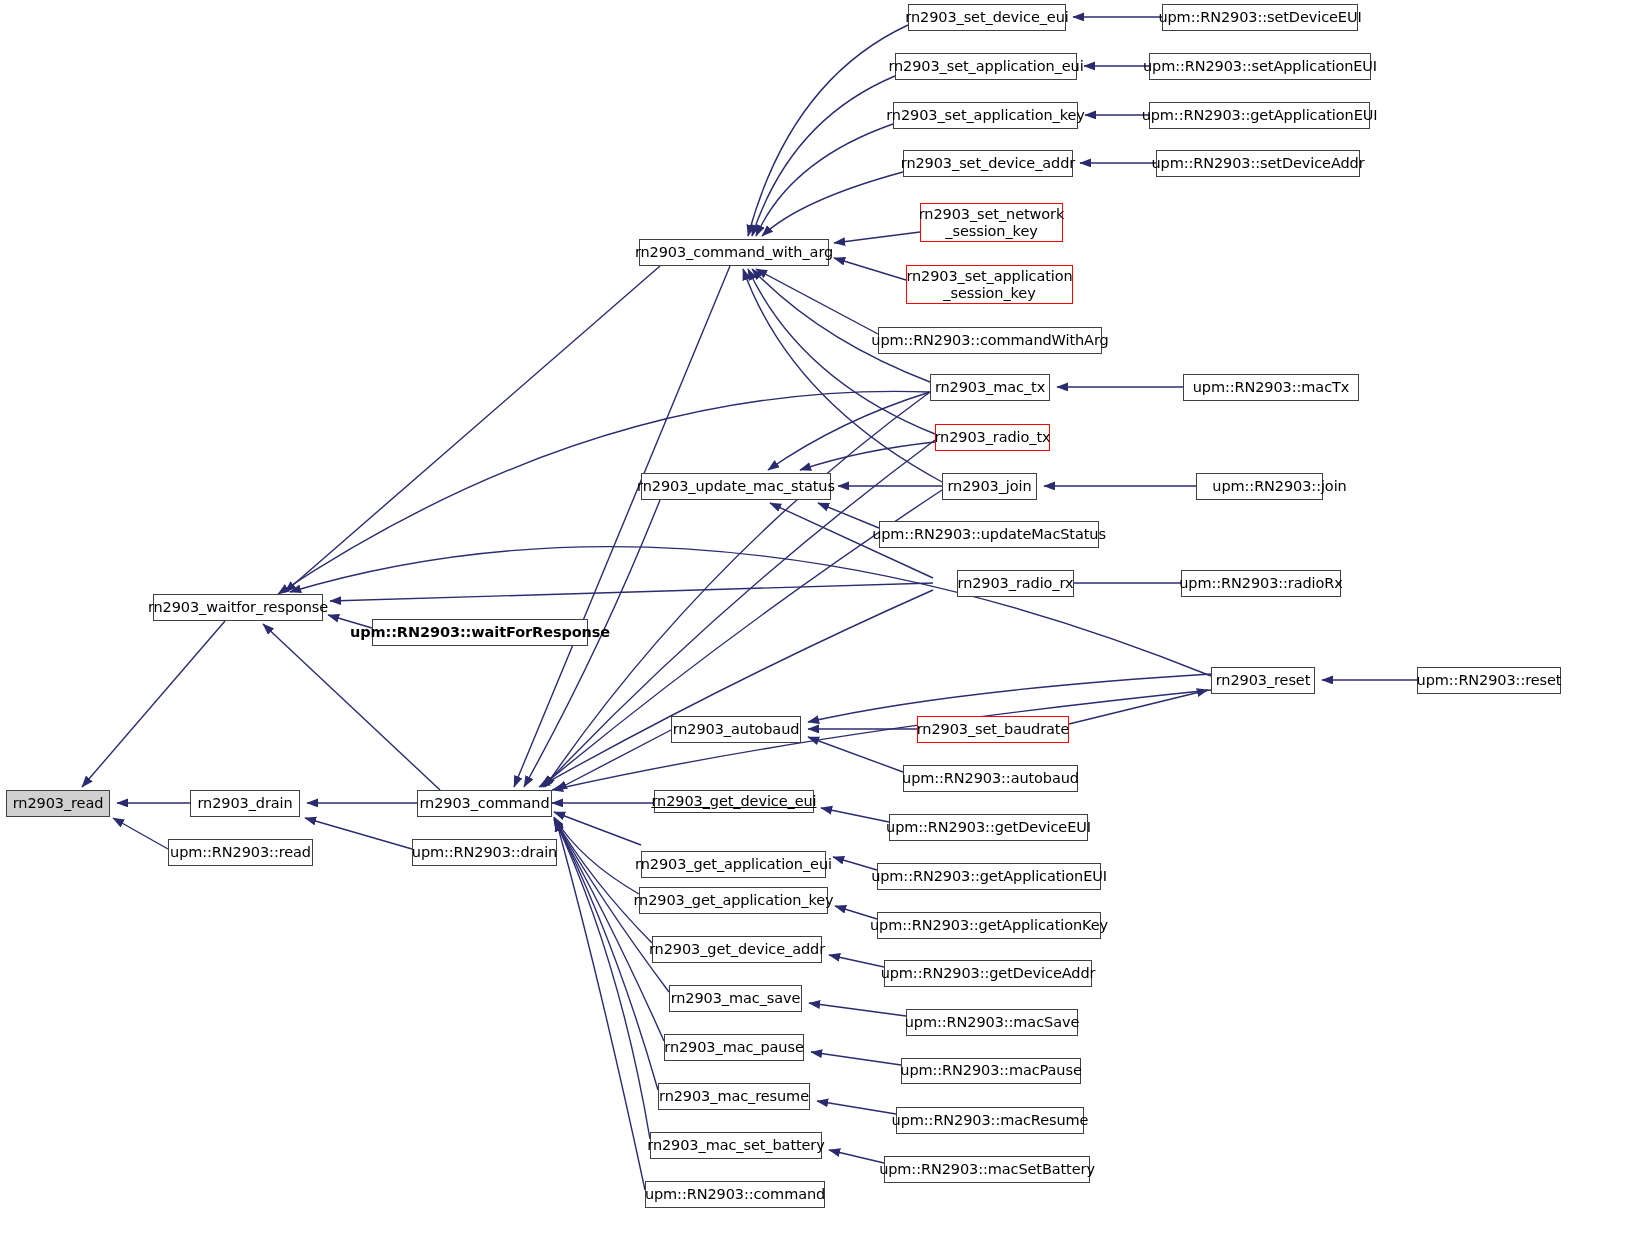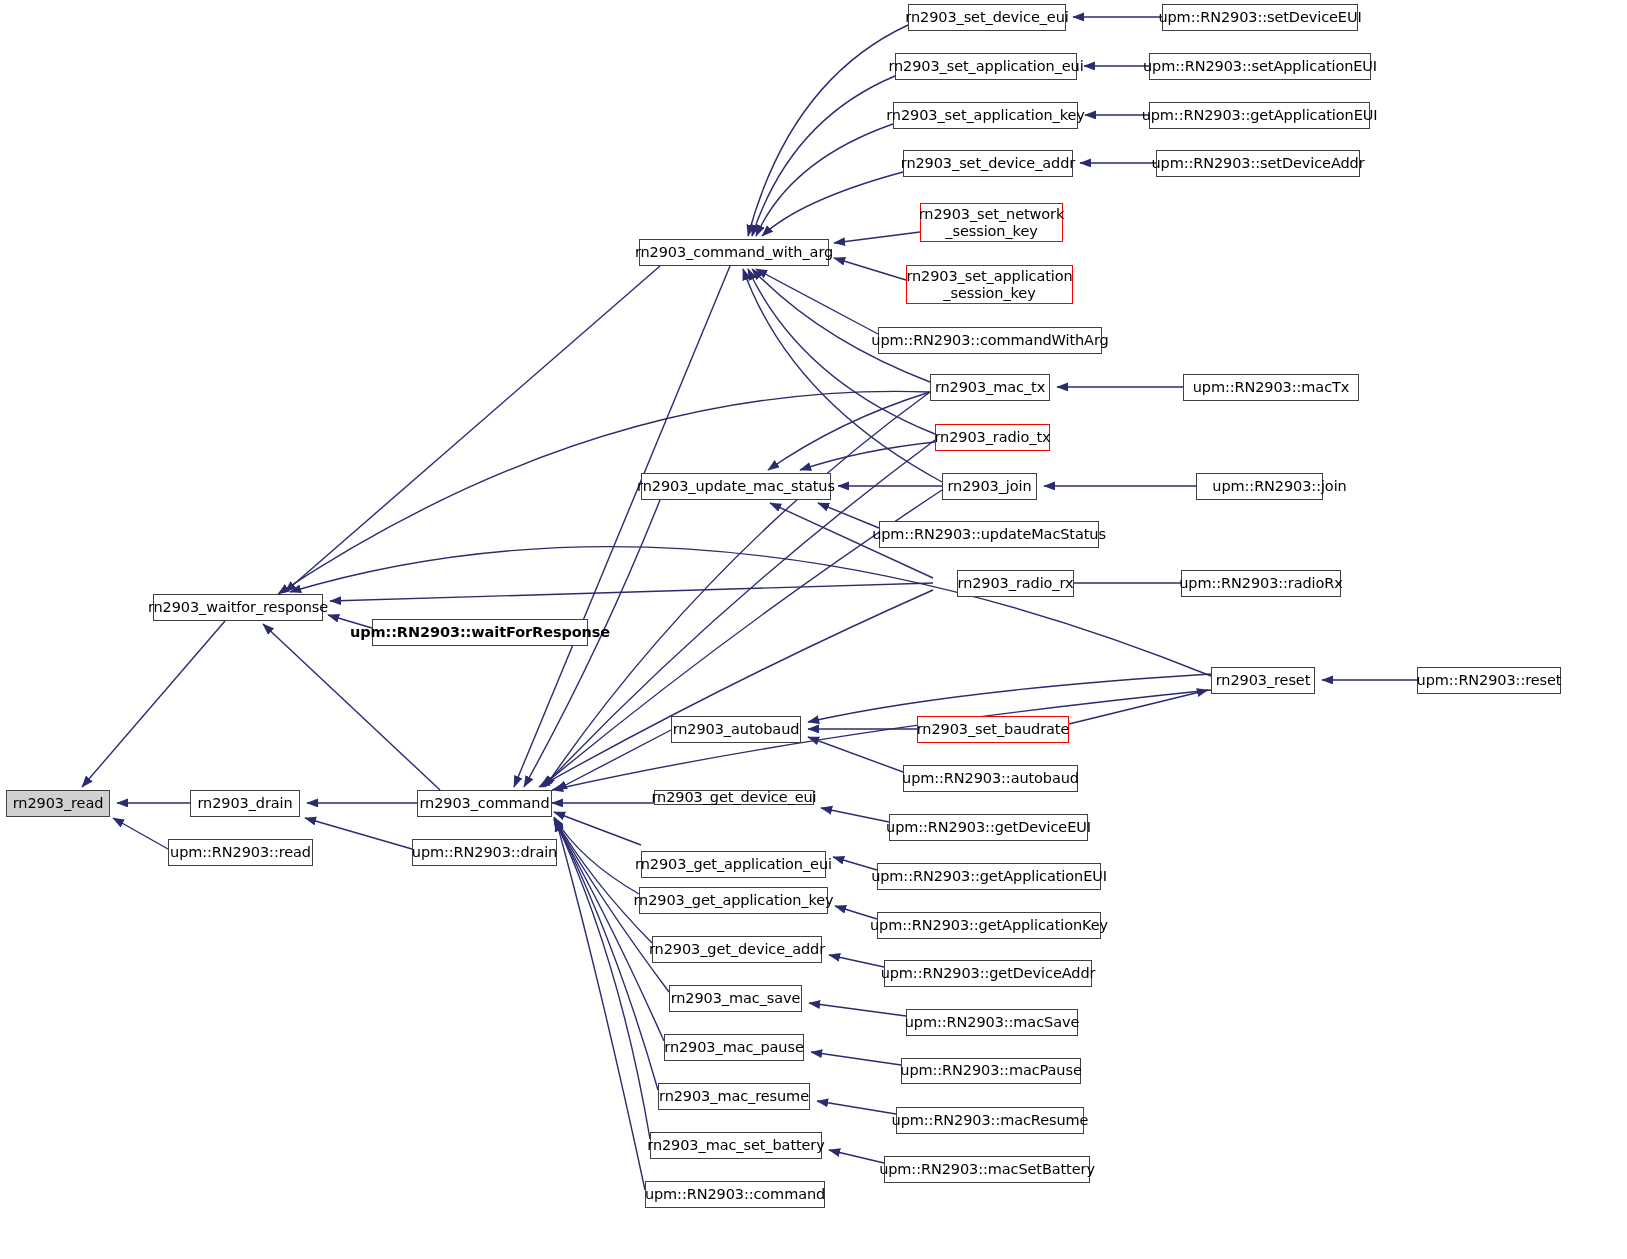--- a/index.html
+++ b/index.html
@@ -131,21 +131,21 @@
       <div class="node" style="left: 942px; top: 473px; width: 95px; height: 27px;">rn2903_join</div>
       <div class="node" style="left: 1196px; top: 473px; width: 127px; height: 27px; padding-left: 40px;">upm::RN2903::join</div>
       <div class="node" style="left: 879px; top: 521px; width: 220px; height: 27px;">upm::RN2903::updateMacStatus</div>
       <div class="node" style="left: 933px; top: 570px; width: 117px; height: 27px; margin-left: 24px;">rn2903_radio_rx</div>
       <div class="node" style="left: 1181px; top: 570px; width: 160px; height: 27px;">upm::RN2903::radioRx</div>
       <div class="node" style="left: 1211px; top: 667px; width: 104px; height: 27px;">rn2903_reset</div>
       <div class="node" style="left: 1417px; top: 667px; width: 144px; height: 27px;">upm::RN2903::reset</div>
       <div class="node" style="left: 671px; top: 716px; width: 130px; height: 27px;">rn2903_autobaud</div>
       <div class="node red" style="left: 917px; top: 716px; width: 152px; height: 27px;">rn2903_set_baudrate</div>
       <div class="node" style="left: 903px; top: 765px; width: 175px; height: 27px;">upm::RN2903::autobaud</div>
-      <div class="node" style="left: 654px; top: 790px; width: 160px; height: 15px;">rn2903_get_device_eui</div>
+      <div class="node" style="left: 654px; top: 790px; width: 160px; height: 23px; text-decoration: underline;">rn2903_get_device_eui</div>
       <div class="node" style="left: 889px; top: 814px; width: 199px; height: 27px;">upm::RN2903::getDeviceEUI</div>
       <div class="node" style="left: 641px; top: 851px; width: 185px; height: 27px;">rn2903_get_application_eui</div>
       <div class="node" style="left: 877px; top: 863px; width: 224px; height: 27px;">upm::RN2903::getApplicationEUI</div>
       <div class="node" style="left: 639px; top: 887px; width: 189px; height: 27px;">rn2903_get_application_key</div>
       <div class="node" style="left: 877px; top: 912px; width: 224px; height: 27px;">upm::RN2903::getApplicationKey</div>
       <div class="node" style="left: 652px; top: 936px; width: 170px; height: 27px;">rn2903_get_device_addr</div>
       <div class="node" style="left: 884px; top: 960px; width: 208px; height: 27px;">upm::RN2903::getDeviceAddr</div>
       <div class="node" style="left: 669px; top: 985px; width: 133px; height: 27px;">rn2903_mac_save</div>
       <div class="node" style="left: 906px; top: 1009px; width: 172px; height: 27px;">upm::RN2903::macSave</div>
       <div class="node" style="left: 664px; top: 1034px; width: 140px; height: 27px;">rn2903_mac_pause</div>

